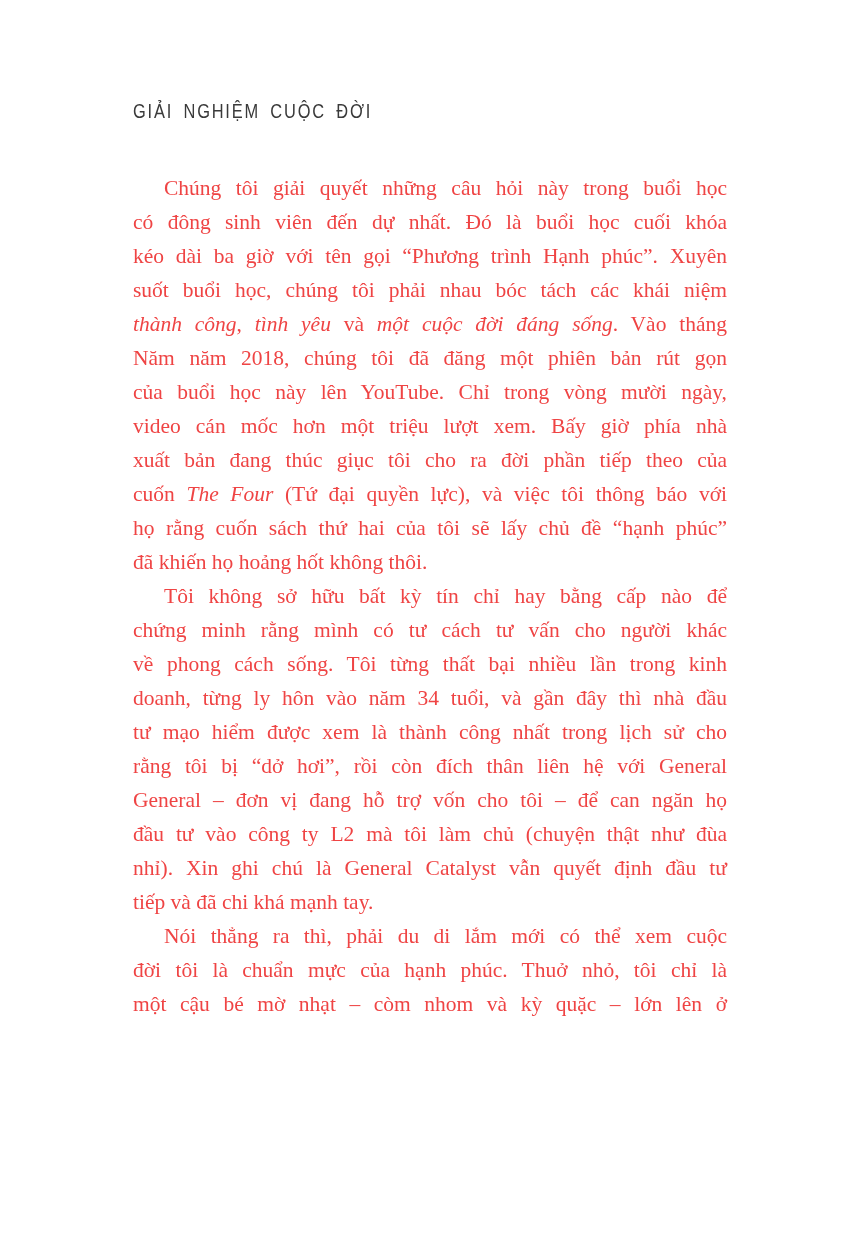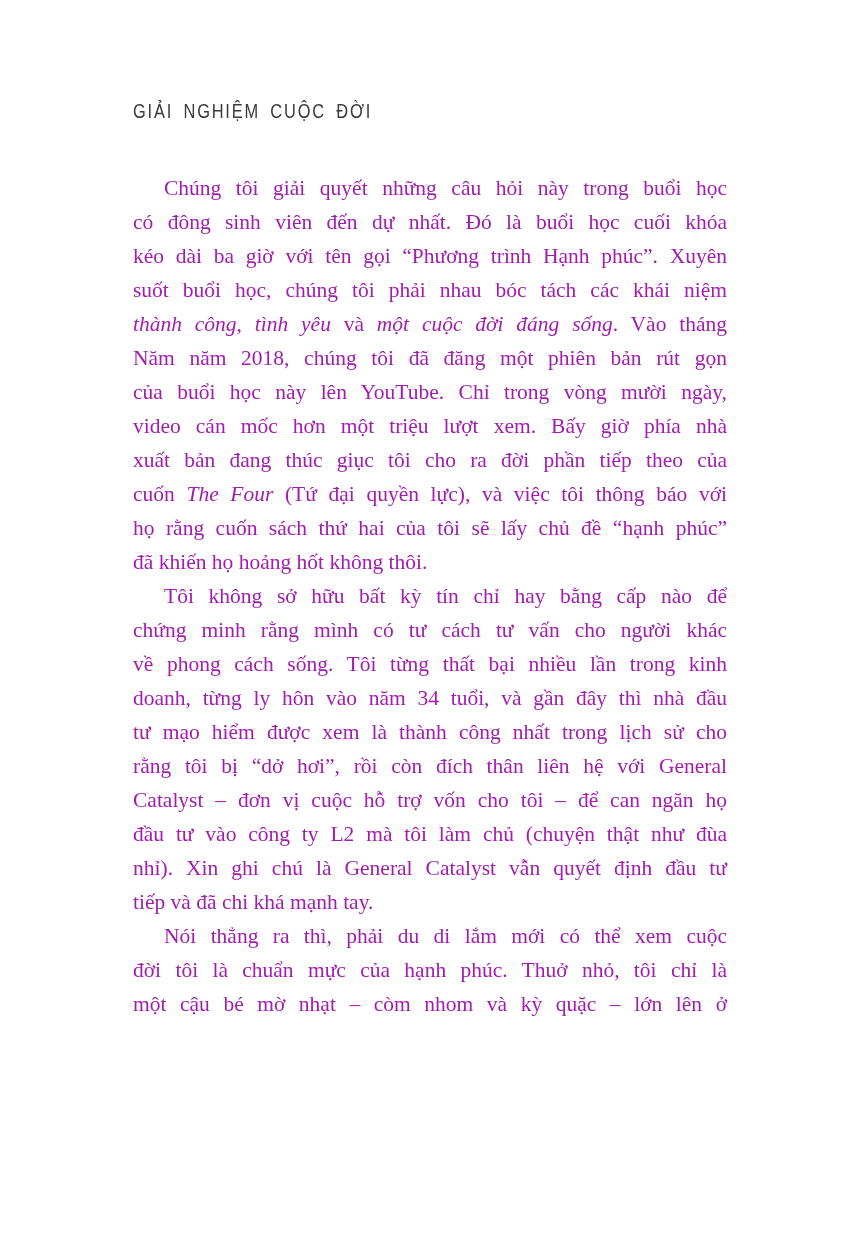--- a/index.html
+++ b/index.html
@@ -30,21 +30,21 @@
     white-space: nowrap;
   }
   .text-block {
     position: absolute;
     left: 133px;
     top: 171px;
     width: 594px;
     font-family: "Liberation Serif", serif;
     font-size: 21.5px;
     line-height: 34px;
-    color: #a21caf;
+    color: #ef4444;
   }
   .paragraph + .paragraph {
   }
   .line {
     text-align: justify;
     text-align-last: justify;
   }
   .line.align-left {
     text-align: right;
     text-align-last: left;
@@ -85,21 +85,21 @@
         <div class="line"><span>họ rằng cuốn sách thứ hai của tôi sẽ lấy chủ đề “hạnh phúc”</span></div>
         <div class="line align-left"><span>đã khiến họ hoảng hốt không thôi.</span></div>
       </div>
       <div class="paragraph">
         <div class="line indent"><span>Tôi không sở hữu bất kỳ tín chỉ hay bằng cấp nào để</span></div>
         <div class="line"><span>chứng minh rằng mình có tư cách tư vấn cho người khác</span></div>
         <div class="line"><span>về phong cách sống. Tôi từng thất bại nhiều lần trong kinh</span></div>
         <div class="line"><span>doanh, từng ly hôn vào năm 34 tuổi, và gần đây thì nhà đầu</span></div>
         <div class="line"><span>tư mạo hiểm được xem là thành công nhất trong lịch sử cho</span></div>
         <div class="line"><span>rằng tôi bị “dở hơi”, rồi còn đích thân liên hệ với General</span></div>
-        <div class="line"><span>Catalyst – đơn vị cuộc hỗ trợ vốn cho tôi – để can ngăn họ</span></div>
+        <div class="line"><span>General – đơn vị đang hỗ trợ vốn cho tôi – để can ngăn họ</span></div>
         <div class="line"><span>đầu tư vào công ty L2 mà tôi làm chủ (chuyện thật như đùa</span></div>
         <div class="line"><span>nhỉ). Xin ghi chú là General Catalyst vẫn quyết định đầu tư</span></div>
         <div class="line align-left"><span>tiếp và đã chi khá mạnh tay.</span></div>
       </div>
       <div class="paragraph">
         <div class="line indent"><span>Nói thẳng ra thì, phải du di lắm mới có thể xem cuộc</span></div>
         <div class="line"><span>đời tôi là chuẩn mực của hạnh phúc. Thuở nhỏ, tôi chỉ là</span></div>
         <div class="line"><span>một cậu bé mờ nhạt – còm nhom và kỳ quặc – lớn lên ở</span></div>
         <div class="line"><span>California vào những năm 70. Điểm số của tôi thì làng</span></div>
       </div>

